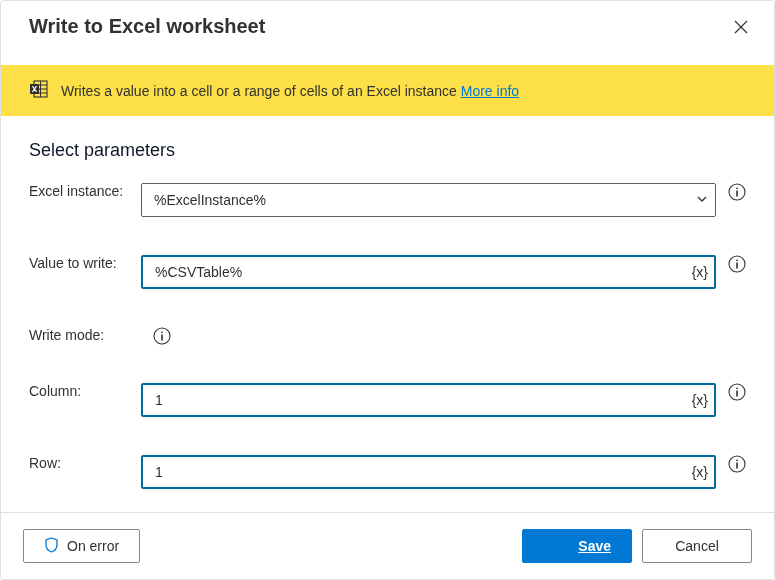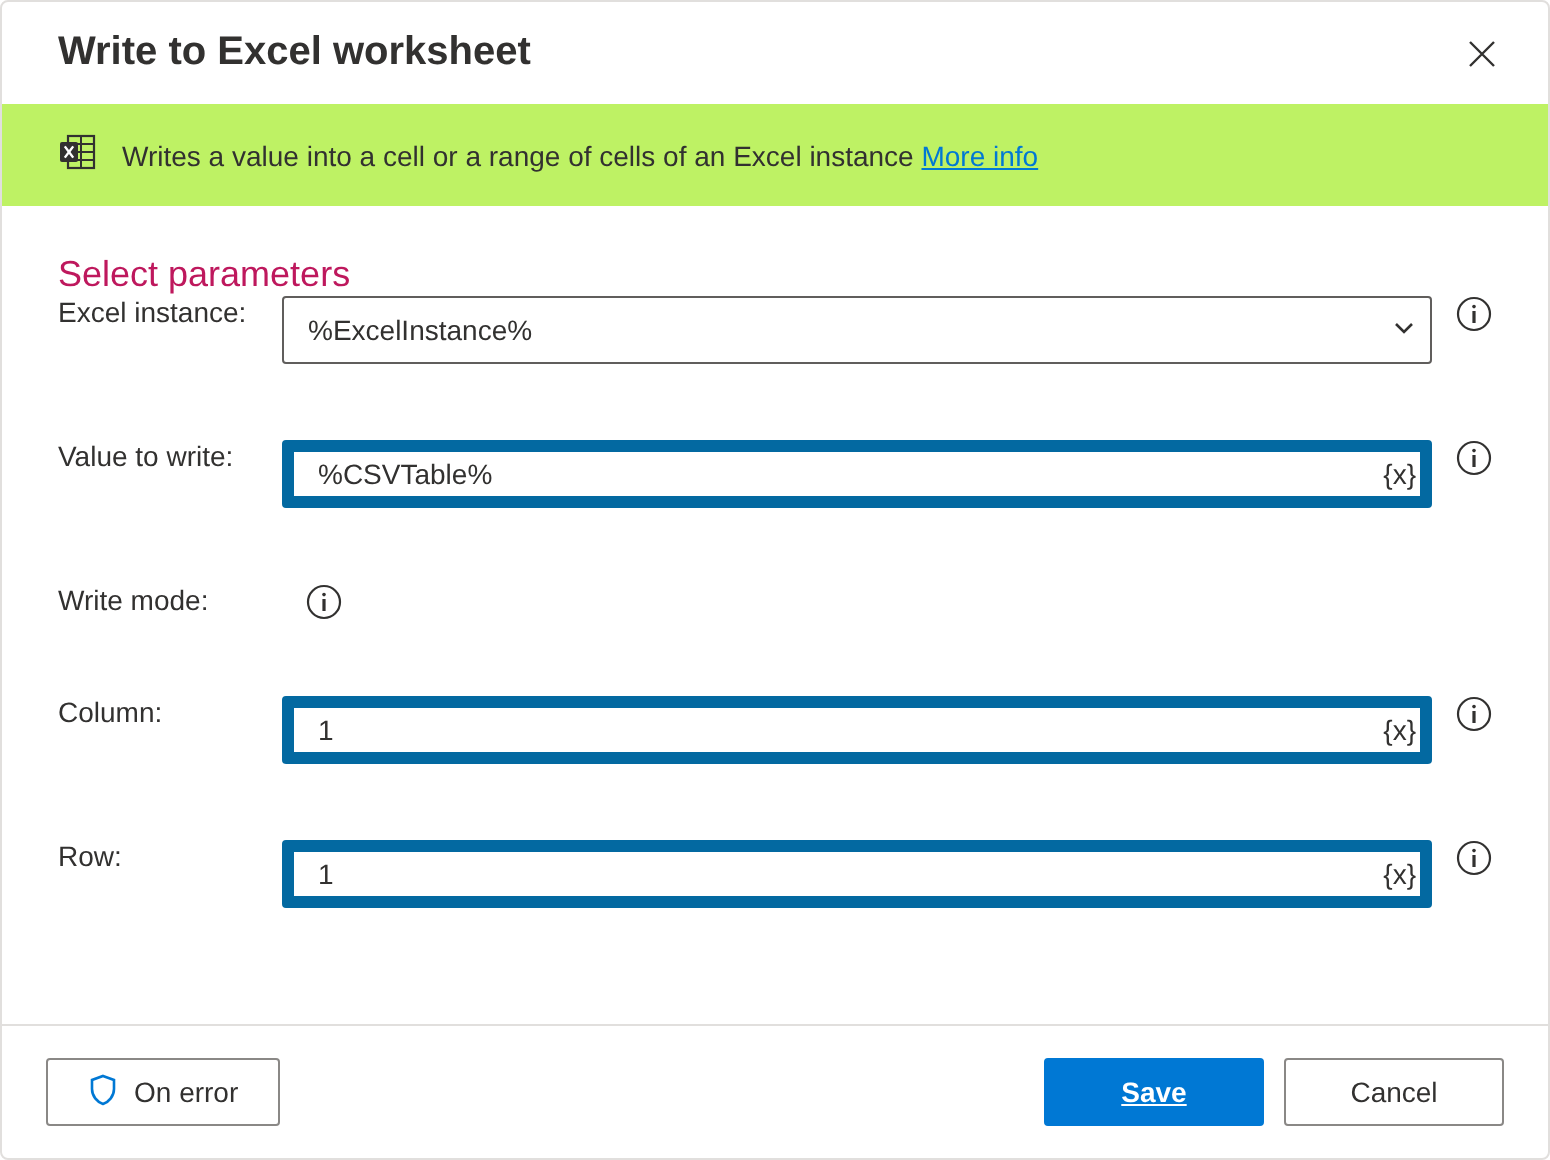--- a/index.html
+++ b/index.html
@@ -16,58 +16,59 @@
     border: 1px solid #e1dfdd;
     border-radius: 4px;
     display: flex;
     flex-direction: column;
     position: relative;
   }
   .header {
     display: flex;
     align-items: center;
     justify-content: space-between;
-    padding: 14px 22px 14px 28px;
+    padding: 14px 22px 27px 28px;
   }
   .title {
     font-size: 20px;
     font-weight: 600;
     color: #323130;
   }
   .close-btn {
     background: none;
     border: none;
     cursor: pointer;
     padding: 4px;
     color: #323130;
   }
   .close-btn svg { display: block; }
   .info-banner {
-    background: #bef264;
+    background: #fde047;
     padding: 14px 28px;
     display: flex;
     align-items: center;
     gap: 12px;
     font-size: 14px;
   }
   .info-banner .excel-icon { flex-shrink: 0; }
   .info-banner .link {
     color: #0078d4;
     text-decoration: underline;
     cursor: pointer;
   }
   .body {
     padding: 24px 28px 10px 28px;
     flex: 1;
     overflow: auto;
   }
   .section-title {
     font-size: 18px;
     font-weight: 400;
-    color: #be185d;
+    color: #0f172a;
+    margin-bottom: 22px;
   }
   .field-row {
     display: flex;
     align-items: flex-start;
     margin-bottom: 38px;
   }
   .field-label {
     width: 112px;
     flex-shrink: 0;
     font-size: 14px;
@@ -88,21 +89,21 @@
     padding: 0 36px 0 12px;
     font-size: 14px;
     font-family: inherit;
     background: #fff;
     color: #323130;
     outline: none;
     display: flex;
     align-items: center;
   }
   .control.highlight {
-    border: 6px solid #0369a1;
+    border: 2px solid #0369a1;
   }
   .control-suffix {
     position: absolute;
     right: 8px;
     top: 50%;
     transform: translateY(-50%);
     color: #323130;
     font-size: 14px;
     pointer-events: none;
   }
@@ -141,21 +142,21 @@
     border: 1px solid #8a8886;
     color: #323130;
     justify-content: flex-end;
   }
   .btn-primary {
     background: #0078d4;
     border: 1px solid #0078d4;
     color: #fff;
     font-weight: 600;
     min-width: 110px;
-    justify-content: center;
+    justify-content: flex-end;
     text-decoration: underline;
   }
   .footer-right { display: flex; gap: 10px; }
   .chevron-down {
     pointer-events: none;
   }
 </style>
 </head>
 <body>
 

